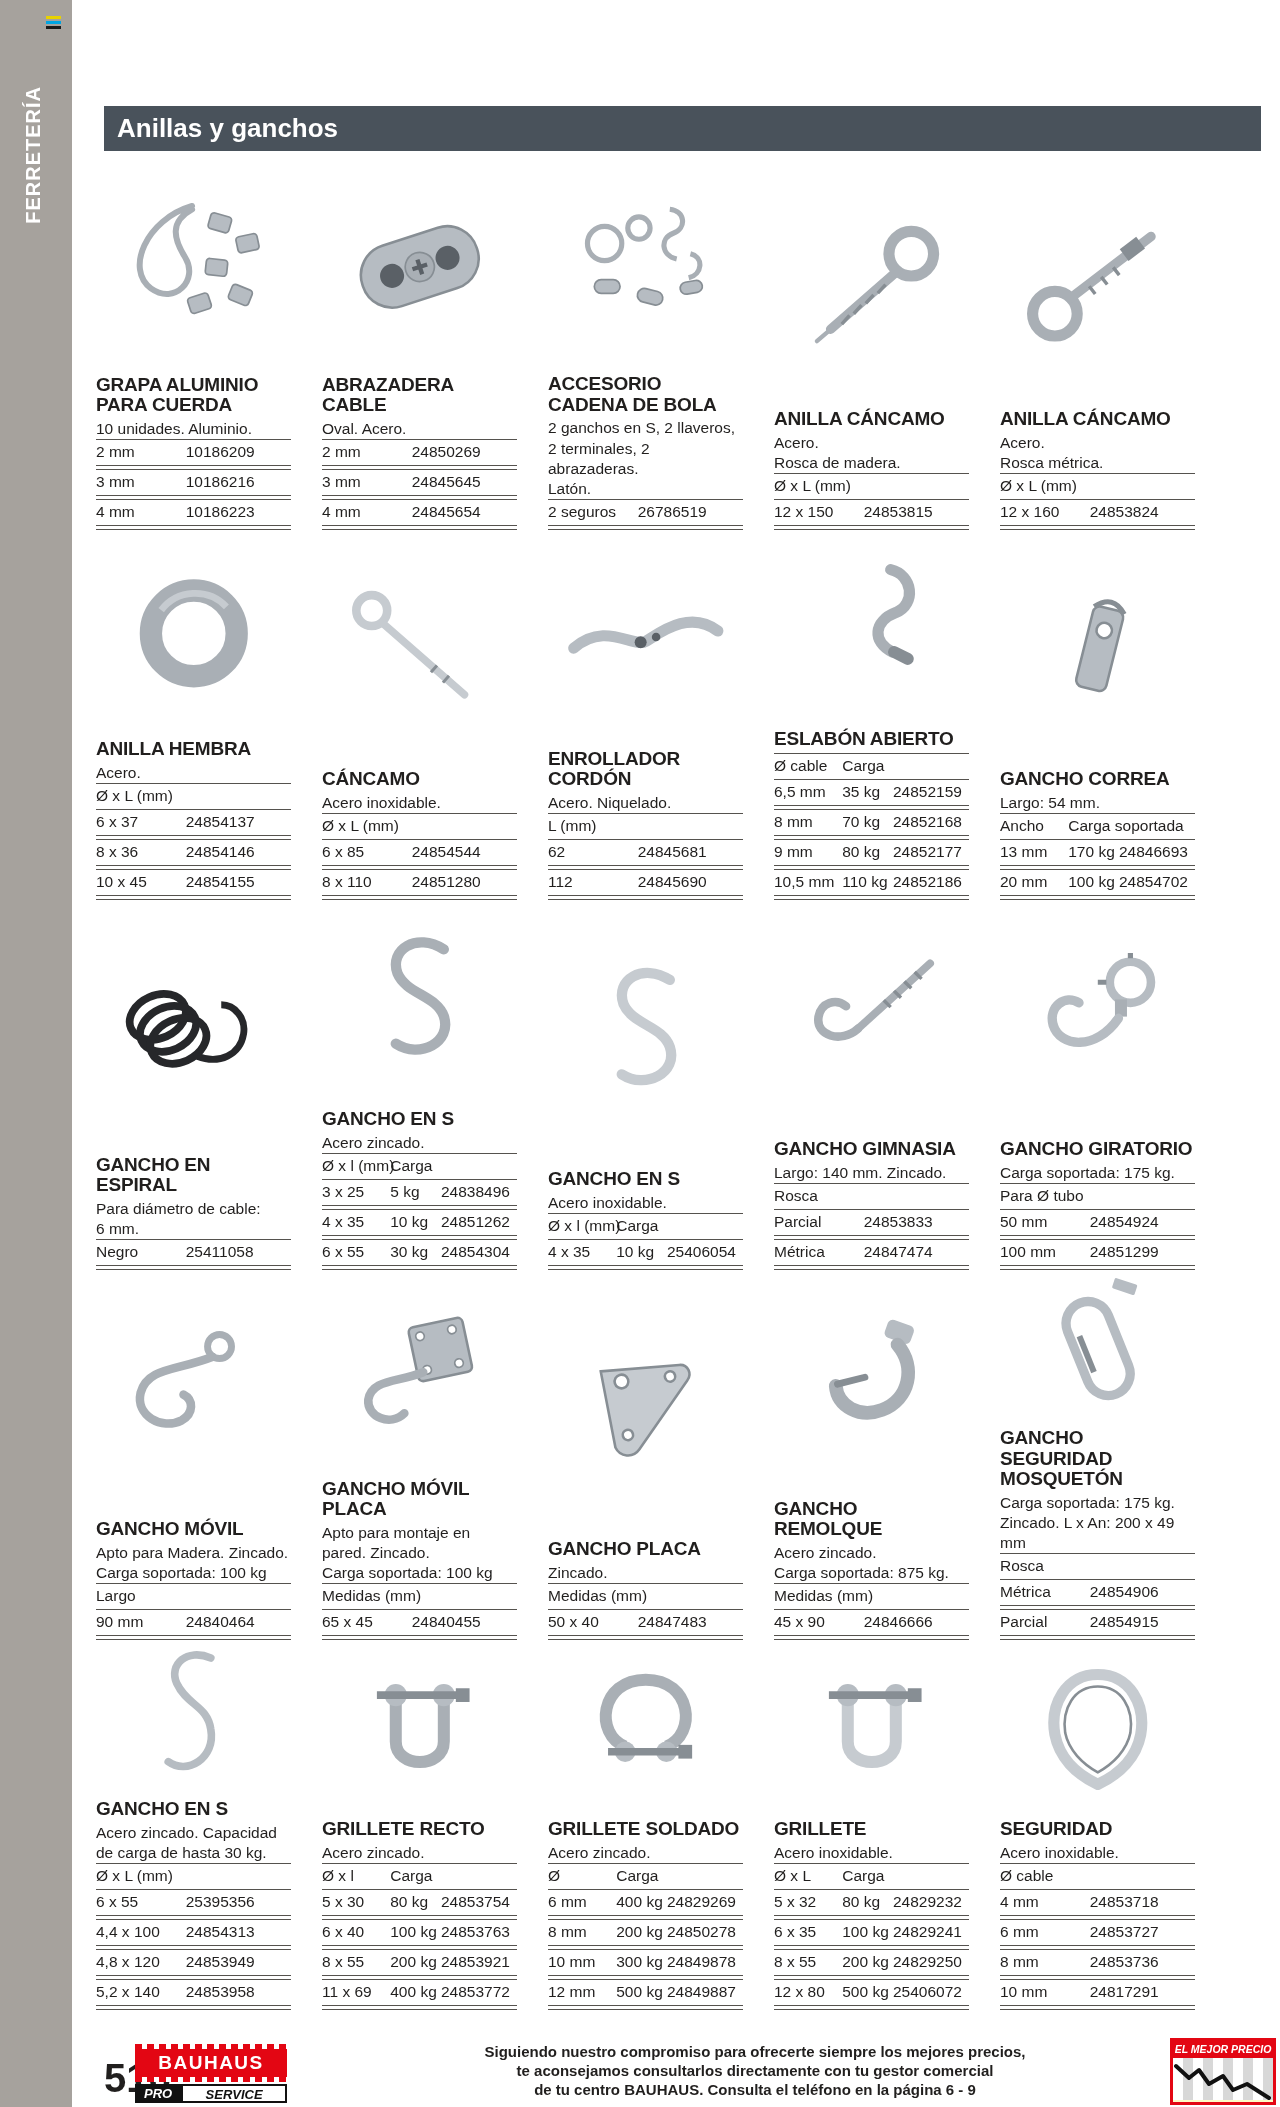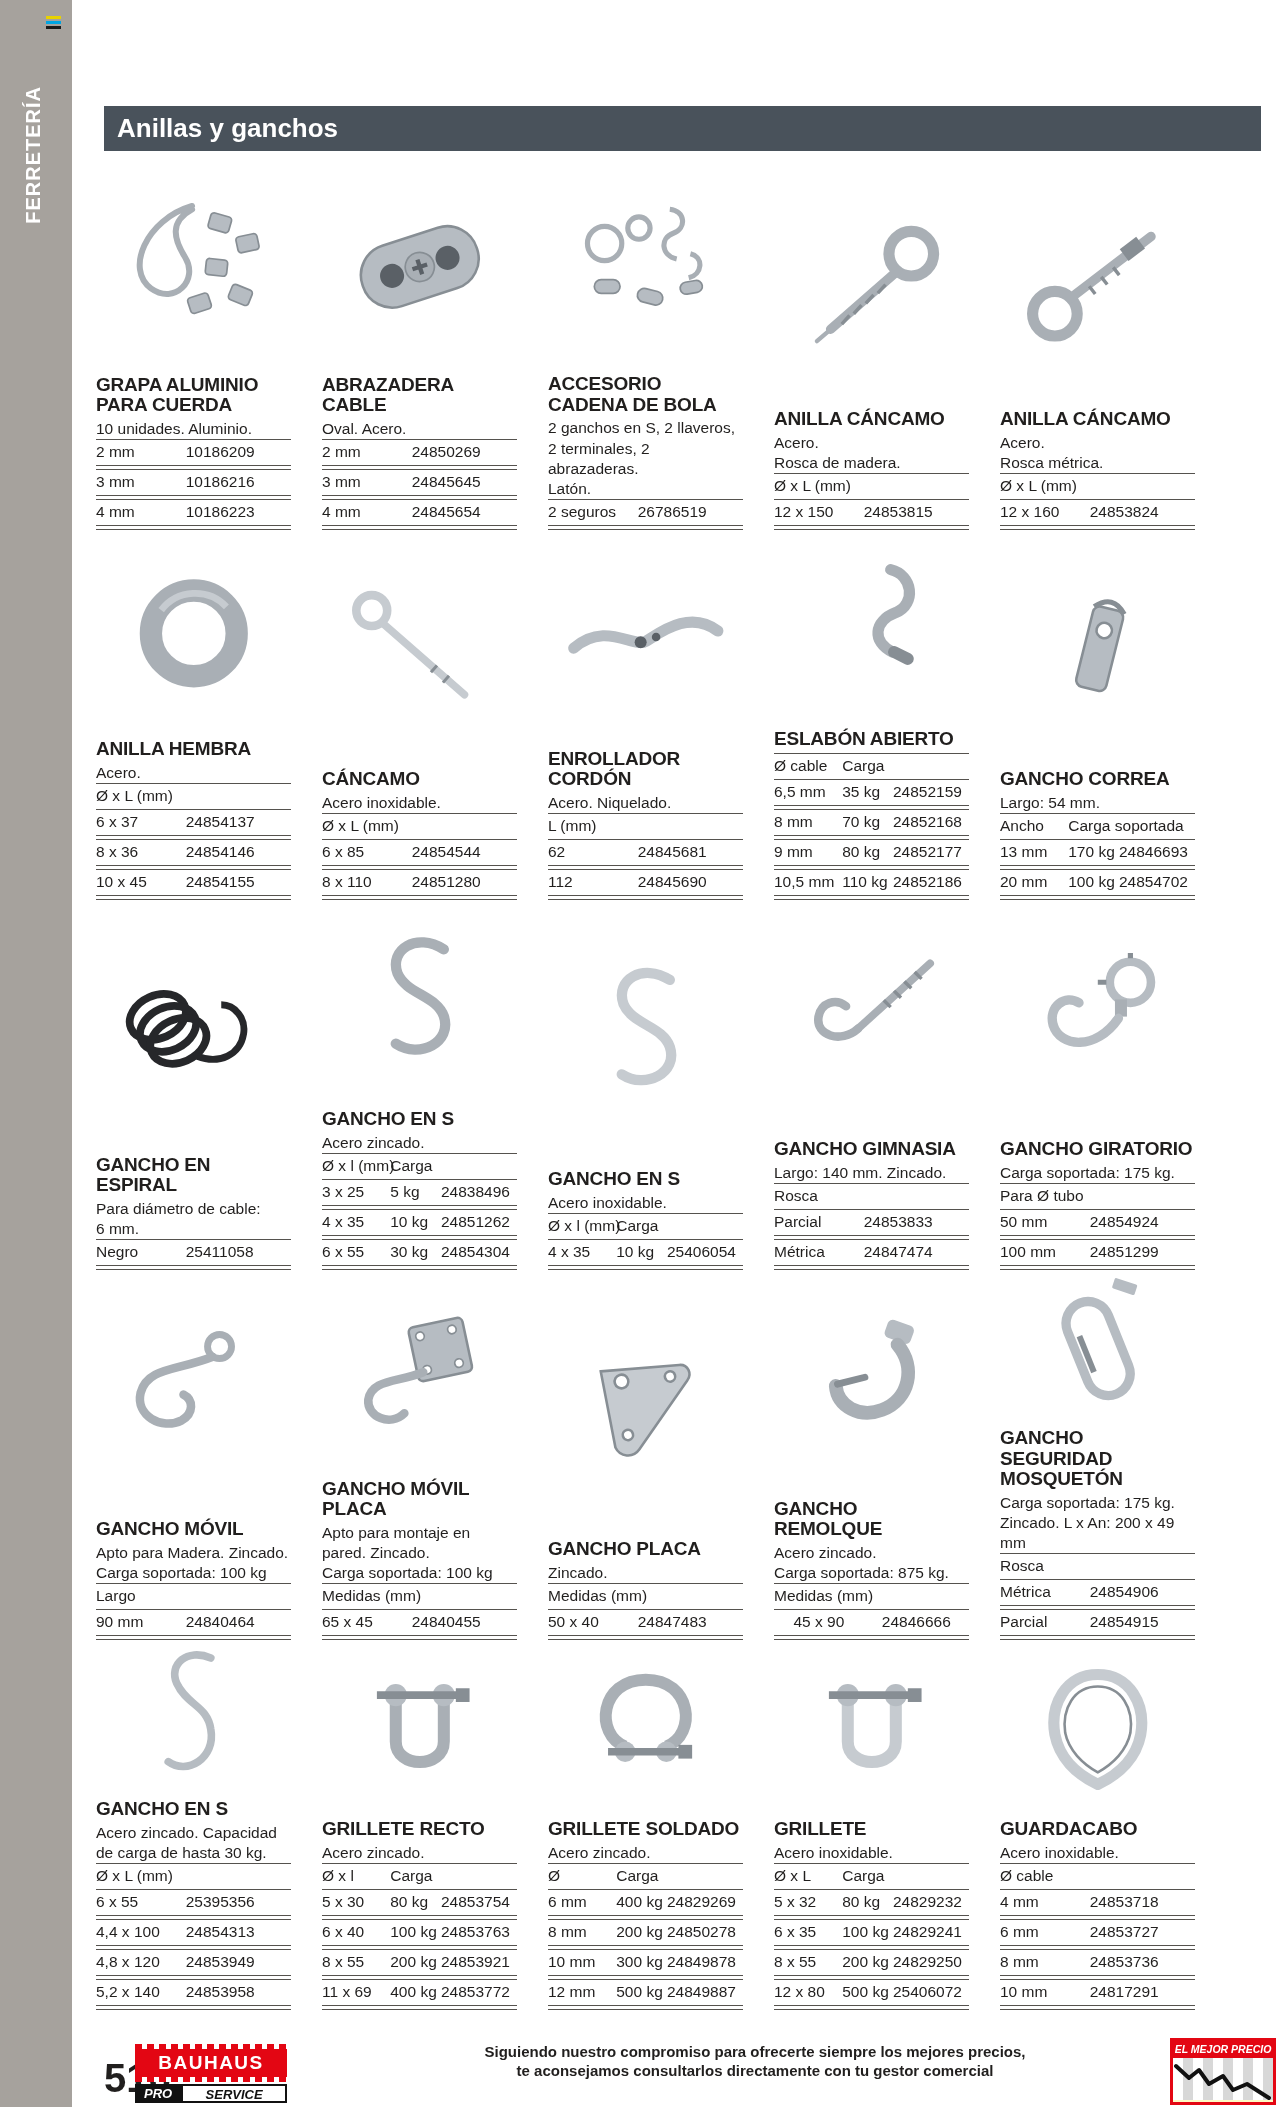--- a/index.html
+++ b/index.html
@@ -601,21 +601,21 @@
         </div>
     <h3 class="ptitle">GANCHO REMOLQUE</h3>
     <p class="pdesc">Acero zincado.
 Carga soportada: 875 kg.</p>
     <div class="ptable">
           <div class="rule"></div>
           <div class="trow thead" style="grid-template-columns: 46% 54%;">
             <span style="grid-column: 1 / 3;">Medidas (mm)</span>
           </div>
           <div class="rule"></div>
-          <div class="trow" style="grid-template-columns: 46% 54%; text-align: center;">
+          <div class="trow" style="grid-template-columns: 46% 54%;">
             <span>45 x 90</span>
             <span>24846666</span>
           </div>
           <div class="rule2"></div>
         </div>
   </div>
       <div class="card">
     <div class="photo">
           <svg viewBox="0 0 200 170" xmlns="http://www.w3.org/2000/svg">
             <rect x="118" y="6" width="28" height="13" rx="2" fill="#b6bcc2" transform="rotate(18 132 12)"></rect>
@@ -818,21 +818,21 @@
           <div class="rule2"></div>
         </div>
   </div>
       <div class="card">
     <div class="photo">
           <svg viewBox="0 0 200 170" xmlns="http://www.w3.org/2000/svg">
             <path d="M100 22 C62 22 44 58 50 92 C55 118 74 138 100 150 C126 138 145 118 150 92 C156 58 138 22 100 22 Z" fill="none" stroke="#c6cbd0" stroke-width="13" stroke-linejoin="round"></path>
             <path d="M100 36 C72 36 58 62 62 90 C66 110 82 126 100 136 C118 126 134 110 138 90 C142 62 128 36 100 36 Z" fill="none" stroke="#878e94" stroke-width="3"></path>
           </svg>
         </div>
-    <h3 class="ptitle">GUARDACABO</h3>
+    <h3 class="ptitle">SEGURIDAD</h3>
     <p class="pdesc">Acero inoxidable.</p>
     <div class="ptable">
           <div class="rule"></div>
           <div class="trow thead" style="grid-template-columns: 46% 54%;">
             <span style="grid-column: 1 / 3;">Ø cable</span>
           </div>
           <div class="rule"></div>
           <div class="trow" style="grid-template-columns: 46% 54%;">
             <span>4 mm</span>
             <span>24853718</span>
@@ -864,20 +864,21 @@
       <div class="bauhaus">BAUHAUS</div>
       <div class="saw"></div>
       <div class="proservice">
         <span class="pro">PRO</span>
           <span class="service">SERVICE</span>
       </div>
     </div>
     <div class="footnote">
       <div>Siguiendo nuestro compromiso para ofrecerte siempre los mejores precios,</div>
       <div>te aconsejamos consultarlos directamente con tu gestor comercial</div>
+      <div>de tu centro BAUHAUS. Consulta el teléfono en la página 6 - 9</div>
     </div>
     <div class="badge">
       <div class="badge-head">EL MEJOR PRECIO</div>
       <div class="badge-chart">
         <svg viewBox="0 0 100 42" preserveAspectRatio="none">
             <polyline points="3,8 16,20 26,12 36,26 50,18 60,32 74,26 96,40" fill="none" stroke="#111" stroke-width="4" stroke-linejoin="round" stroke-linecap="round"></polyline>
           </svg>
       </div>
     </div>
   </div>

